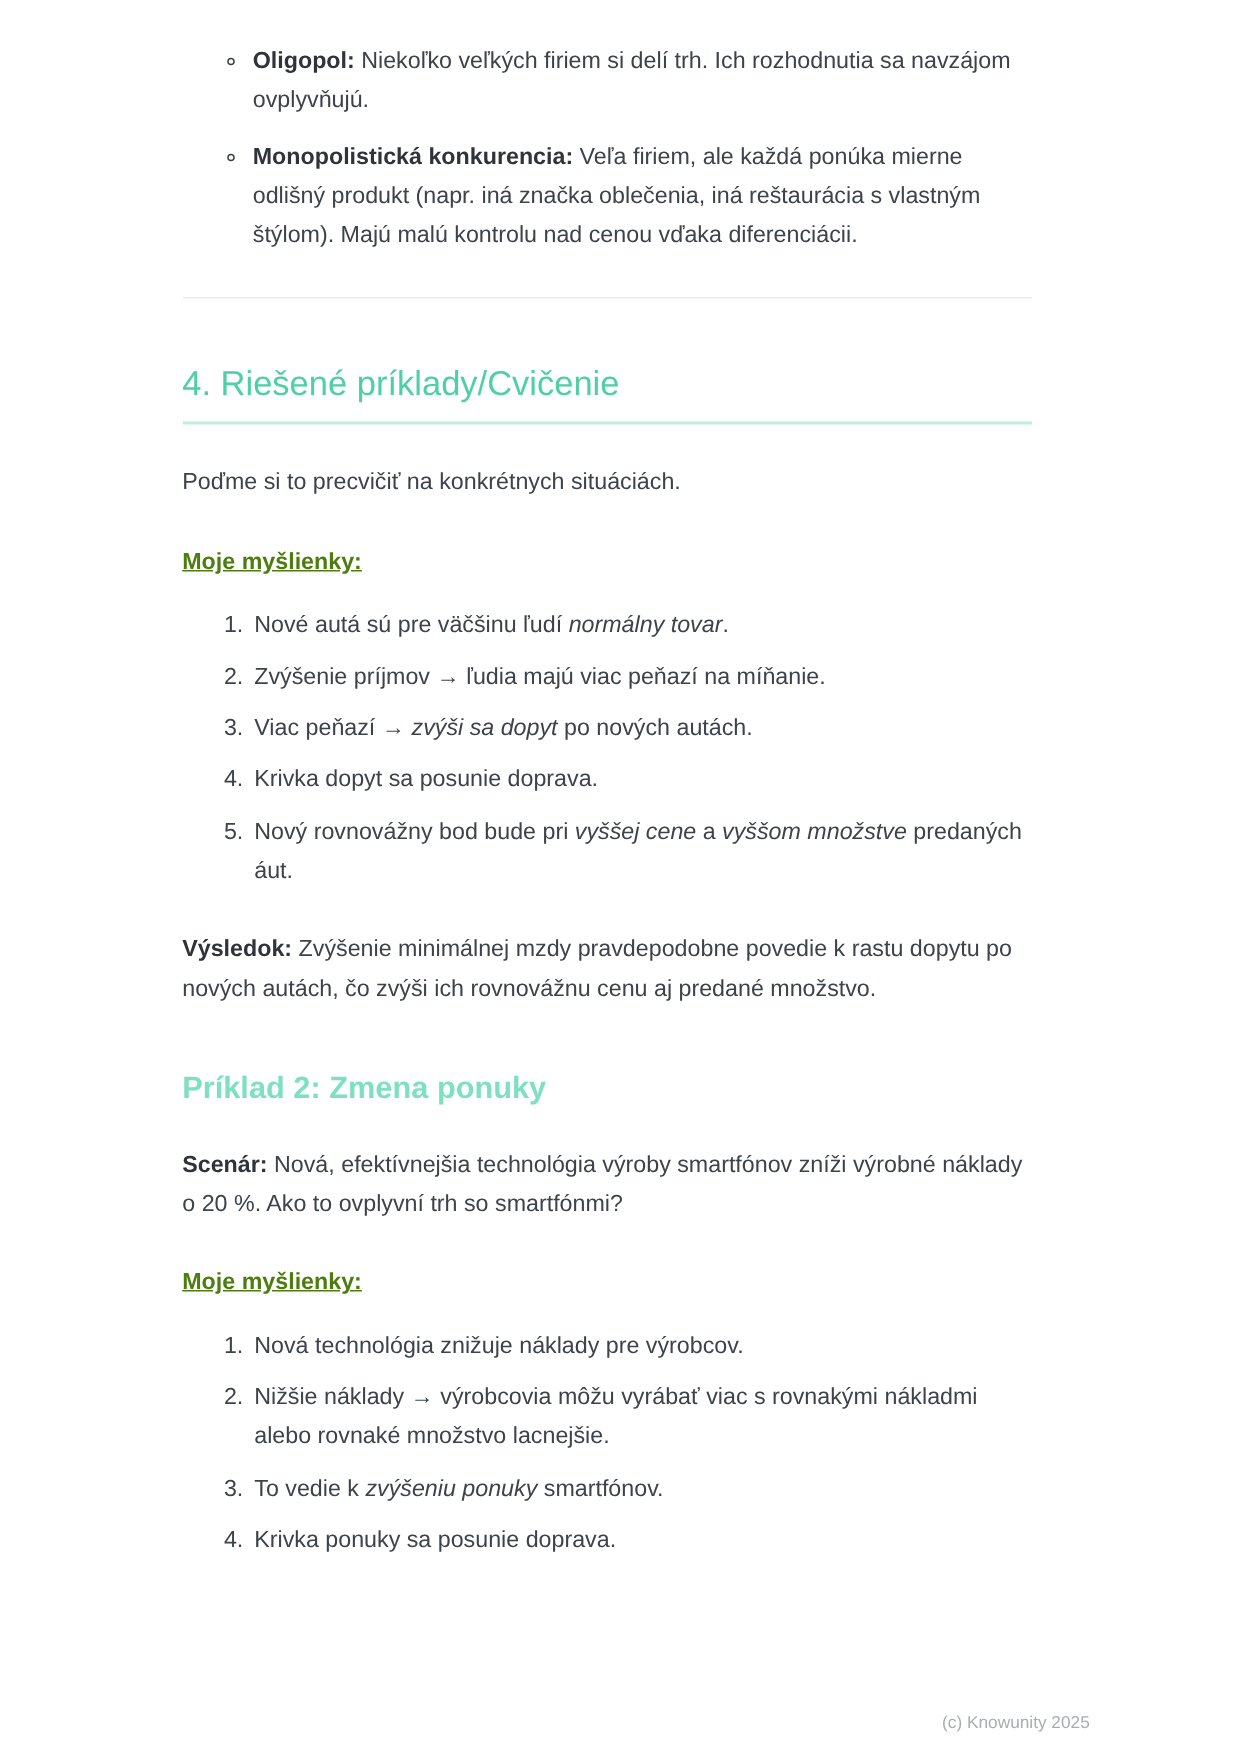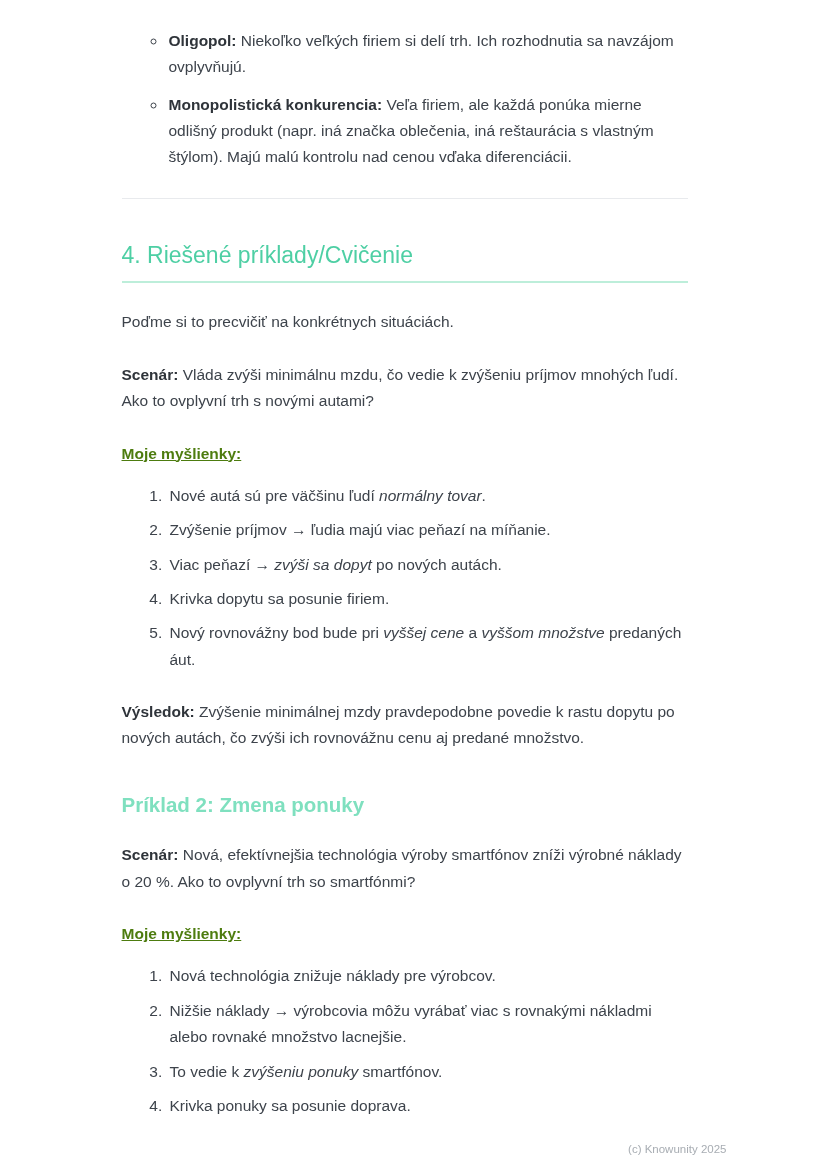--- a/index.html
+++ b/index.html
@@ -49,31 +49,28 @@
       </li>
     </ul>
 
     <hr class="divider">
 
     <h2 class="section-title">4. Riešené príklady/Cvičenie</h2>
 
     <p>Poďme si to precvičiť na konkrétnych situáciách.</p>
 
 
-    <p>
-      <b>Scenár:</b><span> Vláda zvýši minimálnu mzdu, čo vedie k zvýšeniu príjmov mnohých ľudí. Ako to ovplyvní trh s novými autami?</span>
-    </p>
 
     <p class="thoughts">Moje myšlienky:</p>
 
     <ol class="steps">
         <li><span>Nové autá sú pre väčšinu ľudí </span><span class="it">normálny tovar</span><span>.</span></li>
         <li><span>Zvýšenie príjmov → ľudia majú viac peňazí na míňanie.</span></li>
         <li><span>Viac peňazí → </span><span class="it">zvýši sa dopyt</span><span> po nových autách.</span></li>
-        <li><span>Krivka dopytu sa posunie firiem.</span></li>
+        <li><span>Krivka dopyt sa posunie doprava.</span></li>
         <li><span>Nový rovnovážny bod bude pri </span><span class="it">vyššej cene</span><span> a </span><span class="it">vyššom množstve</span><span> predaných áut.</span></li>
       </ol>
 
     <p class="result">
       <b>Výsledok:</b><span> Zvýšenie minimálnej mzdy pravdepodobne povedie k rastu dopytu po nových autách, čo zvýši ich rovnovážnu cenu aj predané množstvo.</span>
     </p>
 
     <h3 class="example-title">Príklad 2: Zmena ponuky</h3>
 
     <p>

